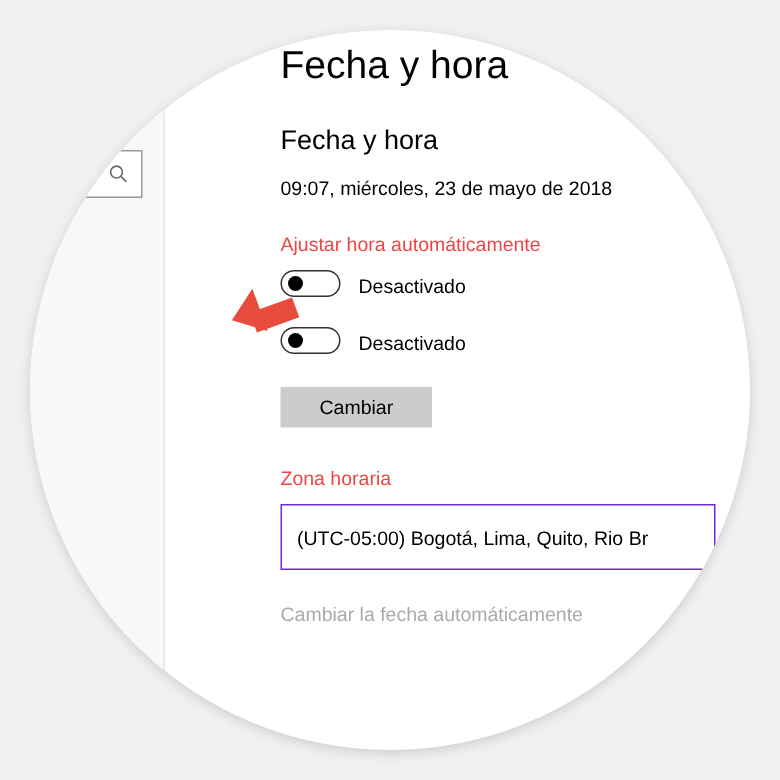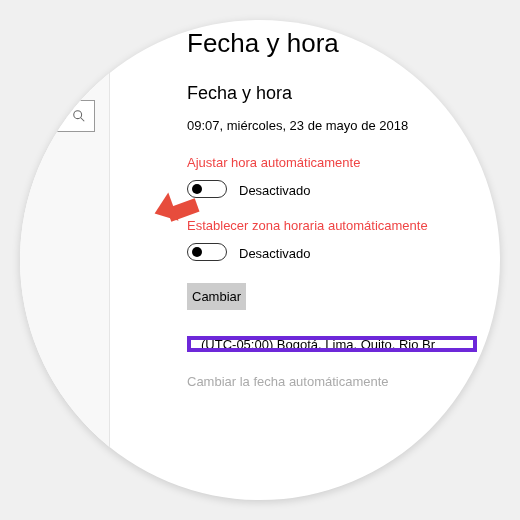--- a/index.html
+++ b/index.html
@@ -11,22 +11,22 @@
     .search-icon { width: 14px; height: 14px; }
     .main { position: absolute; left: 105px; top: 0; right: 0; padding: 8px 20px 20px 62px; }
     .page-title { font-size: 26px; font-weight: 300; color: #000; margin-bottom: 24px; }
     .section-title { font-size: 18px; font-weight: 400; color: #000; margin-bottom: 14px; }
     .datetime { font-size: 13px; color: #000; margin-bottom: 22px; }
     .setting-label { font-size: 13px; color: #ef4444; margin-bottom: 10px; }
     .toggle-row { display: flex; align-items: flex-end; gap: 12px; margin-bottom: 20px; }
     .toggle { width: 40px; height: 18px; border: 1px solid #333; border-radius: 9px; position: relative; background: #fff; cursor: pointer; }
     .toggle-knob { width: 10px; height: 10px; background: #000; border-radius: 50%; position: absolute; top: 3px; left: 4px; }
     .toggle-state { font-size: 13px; color: #000; }
-    .change-btn { display: inline-block; padding: 6px 5px; background: #ccc; border: none; font-size: 13px; color: #000; cursor: pointer; margin-bottom: 26px; margin-top: 2px; }
-    .dropdown { width: 290px; height: 16px; border: 4px solid #6d28d9; background: #fff; padding: 0 10px; display: flex; align-items: center; font-size: 13px; color: #000; margin-bottom: 22px; overflow: hidden; white-space: nowrap; }
+    .change-btn { display: inline-block; padding: 6px 26px; background: #ccc; border: none; font-size: 13px; color: #000; cursor: pointer; margin-bottom: 26px; margin-top: 2px; }
+    .dropdown { width: 290px; height: 44px; border: 1px solid #6d28d9; background: #fff; padding: 0 10px; display: flex; align-items: center; font-size: 13px; color: #000; margin-bottom: 22px; overflow: hidden; white-space: nowrap; }
     .faded-label { font-size: 13px; color: #aaa; }
     .arrow { position: absolute; left: 134px; top: 175px; width: 44px; height: 30px; z-index: 10; }
     .arrow-body { position: absolute; left: 14px; top: 8px; width: 30px; height: 14px; background: #e74c3c; transform: rotate(-20deg); }
     .arrow-head { position: absolute; left: 0; top: 0; width: 0; height: 0; border-right: 20px solid #e74c3c; border-top: 15px solid transparent; border-bottom: 15px solid transparent; transform: rotate(-20deg); }
   </style>
 </head>
 <body>
 
 <div class="circle-mask">
   <div class="content">
@@ -45,30 +45,30 @@
       <div class="datetime">09:07, miércoles, 23 de mayo de 2018</div>
 
       <div class="setting-label">Ajustar hora automáticamente</div>
       <div class="toggle-row">
         <div class="toggle">
           <div class="toggle-knob"></div>
         </div>
         <span class="toggle-state">Desactivado</span>
       </div>
 
-      <div class="setting-label">Establecer zona horaria automáticamente</div>
       <div class="toggle-row">
         <div class="toggle">
           <div class="toggle-knob"></div>
         </div>
         <span class="toggle-state">Desactivado</span>
       </div>
 
       <button class="change-btn">Cambiar</button>
 
+      <div class="setting-label">Zona horaria</div>
       <div class="dropdown">
         <span>(UTC-05:00) Bogotá, Lima, Quito, Rio Br</span>
       </div>
 
       <div class="faded-label">Cambiar la fecha automáticamente</div>
     </div>
   </div>
 
   <div class="arrow">
     <div class="arrow-body"></div>

